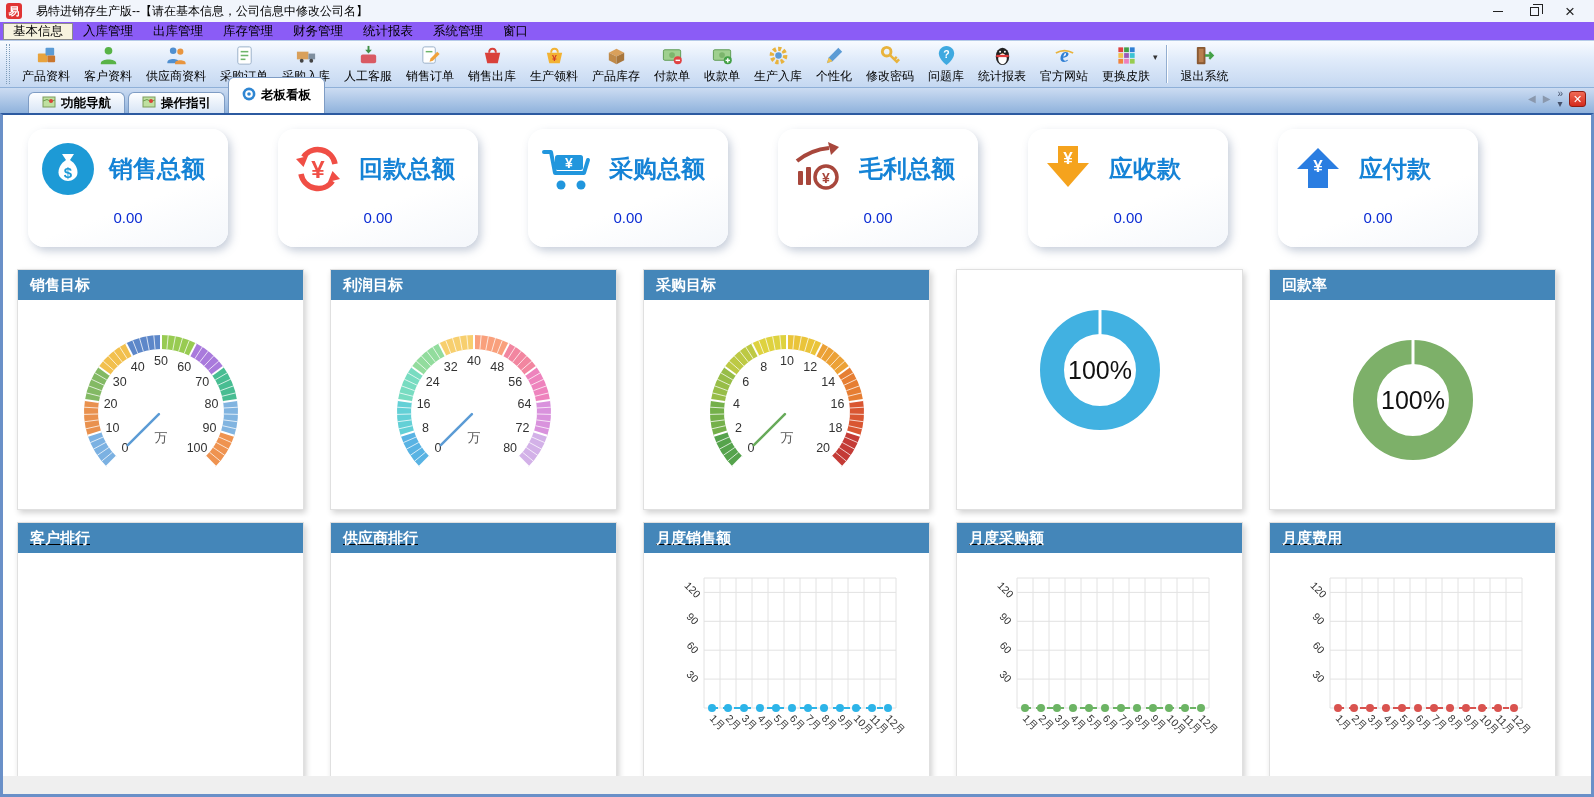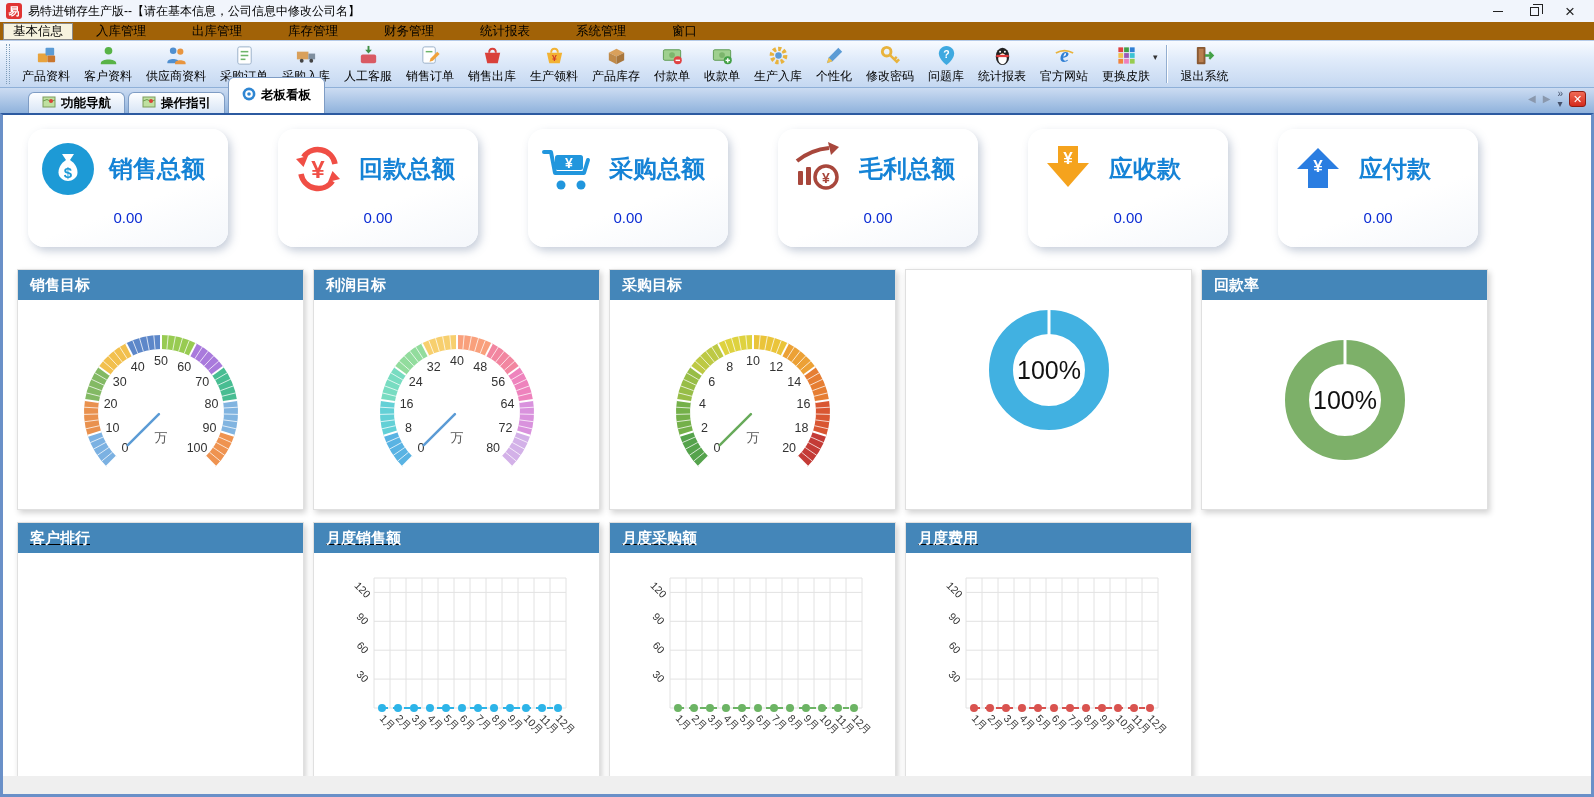--- a/index.html
+++ b/index.html
@@ -5,33 +5,33 @@
   * { margin:0; padding:0; box-sizing:border-box; }
   html,body { width:1594px; height:797px; overflow:hidden; background:#dfe7f2;
     font-family:"Liberation Sans","DejaVu Sans",sans-serif; }
   svg { font-family:"Liberation Sans","DejaVu Sans",sans-serif; }
 
   
   .titlebar { height:22px; background:#f1f5fc; display:flex; align-items:center;
     padding:0 6px; gap:6px; font-size:12px; color:#000; }
   .app-logo { width:16px; height:16px; background:#e03434; color:#fff; border-radius:3px;
     display:flex; align-items:center; justify-content:center; font-size:11px; font-weight:bold; flex:0 0 auto;}
-  .title-text { white-space:nowrap; }
+  .title-text { white-space:nowrap;margin-left:8px; }
   .win-controls { margin-left:auto; display:flex; }
   .win-btn { width:36px; height:20px; display:flex; align-items:center; justify-content:center; color:#222; cursor:default;}
   .glyph-min { width:10px; border-top:1.5px solid #222; }
   .glyph-restore { width:9px; height:9px; border:1.2px solid #222; position:relative; background:#f1f5fc;}
   .glyph-restore:before { content:""; position:absolute; left:2px; top:-4px; width:9px; height:9px;
     border:1.2px solid #222; border-left:none; border-bottom:none; }
   .glyph-close { font-size:17px; line-height:1; }
 
   
-  .menubar { height:19px; background:#a16207; border-bottom:1px solid #b6cbe8;
+  .menubar { height:19px; background:#8b5cf6; border-bottom:1px solid #b6cbe8;
     display:flex; align-items:center; padding-left:3px; font-size:12.5px; }
-  .menu-item { padding:1px 23px; height:17px; display:flex; align-items:center; }
+  .menu-item { padding:1px 10px; height:17px; display:flex; align-items:center; }
   .menu-item.active { background:#f7f3df; border:1px solid #8c8c8c; padding:0 9px; }
 
   
   .toolbar { height:47px; background:linear-gradient(#f8fbff,#e0ebfa 40%,#c5d8f1);
     border-bottom:1px solid #8fb0d8; display:flex; align-items:center; padding-left:6px; }
   .tb-grip { width:4px; height:40px; border-left:1px dotted #7f9db9; border-right:1px dotted #7f9db9; margin-right:5px; }
   .tb-item { display:flex; flex-direction:column; align-items:center; justify-content:center;
     padding:1px 7px; font-size:12px; height:44px; cursor:default; }
   .tb-item svg { width:23px; height:23px; display:block; }
   .tb-label { margin-top:1px; white-space:nowrap; }
@@ -57,21 +57,21 @@
     border-top:2px solid #2c5aa0; border-left:3px solid #6a90c8; border-right:3px solid #6a90c8; border-bottom:3px solid #6a90c8; }
 
   .cards { display:flex; gap:50px; padding:14px 0 0 25px; }
   .card { width:200px; height:118px; background:linear-gradient(160deg,#ffffff 60%,#f4f7fb);
     border-radius:16px; box-shadow:3px 4px 9px rgba(110,130,160,.38); }
   .card-top { display:flex; align-items:center; gap:13px; padding:12px 4px 0 12px; }
   .card-icon svg { width:56px; height:56px; display:block; }
   .card-title { font-size:24px; font-weight:bold; color:#1583d6; white-space:nowrap; }
   .card-value { font-size:15px; font-weight:normal; color:#0a2bd4; text-align:center; margin-top:12px; }
 
-  .panel-row { display:flex; gap:9px; padding-left:14px; }
+  .panel-row { display:flex; gap:26px; padding-left:14px; }
   .row-top { margin-top:22px; }
   .row-bottom { margin-top:12px;text-decoration:underline; }
   .panel { width:287px; background:#fff; border:1px solid #e0e0e0; box-shadow:2px 3px 6px rgba(0,0,0,.18); }
   .panel-header { height:30px; background:#4486b9; color:#fff; font-weight:bold; font-size:15px;
     display:flex; align-items:center; padding-left:12px; }
   .row-top .panel-body { height:209px; }
   .row-bottom .panel-body { height:224px; }
   .panel-body svg { display:block; }
 
   .bottom-strip { position:absolute; left:0; right:0; bottom:0; height:18px; background:#efefef; }
@@ -712,20 +712,24 @@
             </svg>
           </div>
         </div>
       </div>
     <div class="panel-row row-bottom" id="row-bottom">
         <div class="panel">
           <div class="panel-header">客户排行</div>
           <div class="panel-body"></div>
         </div>
         <div class="panel">
+          <div class="panel-header">供应商排行</div>
+          <div class="panel-body"></div>
+        </div>
+        <div class="panel">
           <div class="panel-header">月度销售额</div>
           <div class="panel-body">
             <svg width="287" height="222" viewBox="0 0 287 222">
               <line x1="60.0" y1="25" x2="60.0" y2="155" stroke="#e2e2e2"></line>
               <line x1="76.0" y1="25" x2="76.0" y2="155" stroke="#e2e2e2"></line>
               <line x1="92.0" y1="25" x2="92.0" y2="155" stroke="#e2e2e2"></line>
               <line x1="108.0" y1="25" x2="108.0" y2="155" stroke="#e2e2e2"></line>
               <line x1="124.0" y1="25" x2="124.0" y2="155" stroke="#e2e2e2"></line>
               <line x1="140.0" y1="25" x2="140.0" y2="155" stroke="#e2e2e2"></line>
               <line x1="156.0" y1="25" x2="156.0" y2="155" stroke="#e2e2e2"></line>

